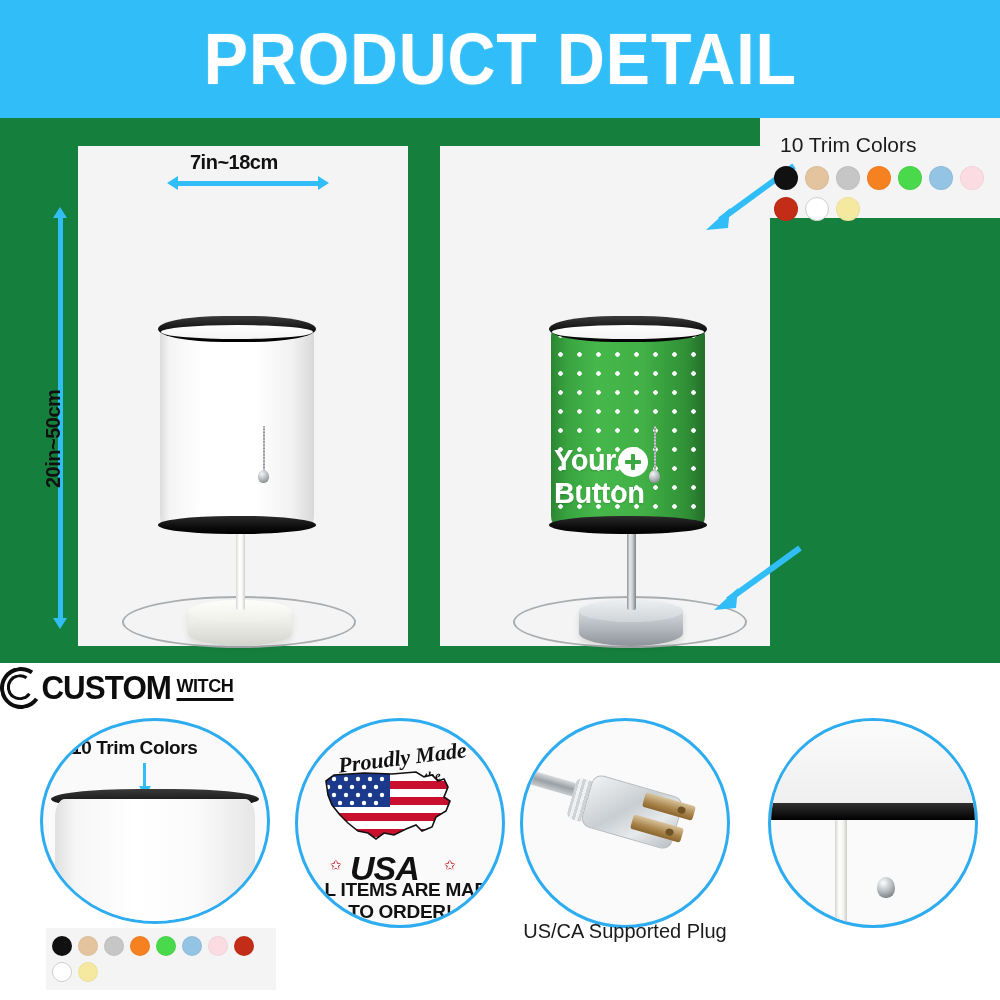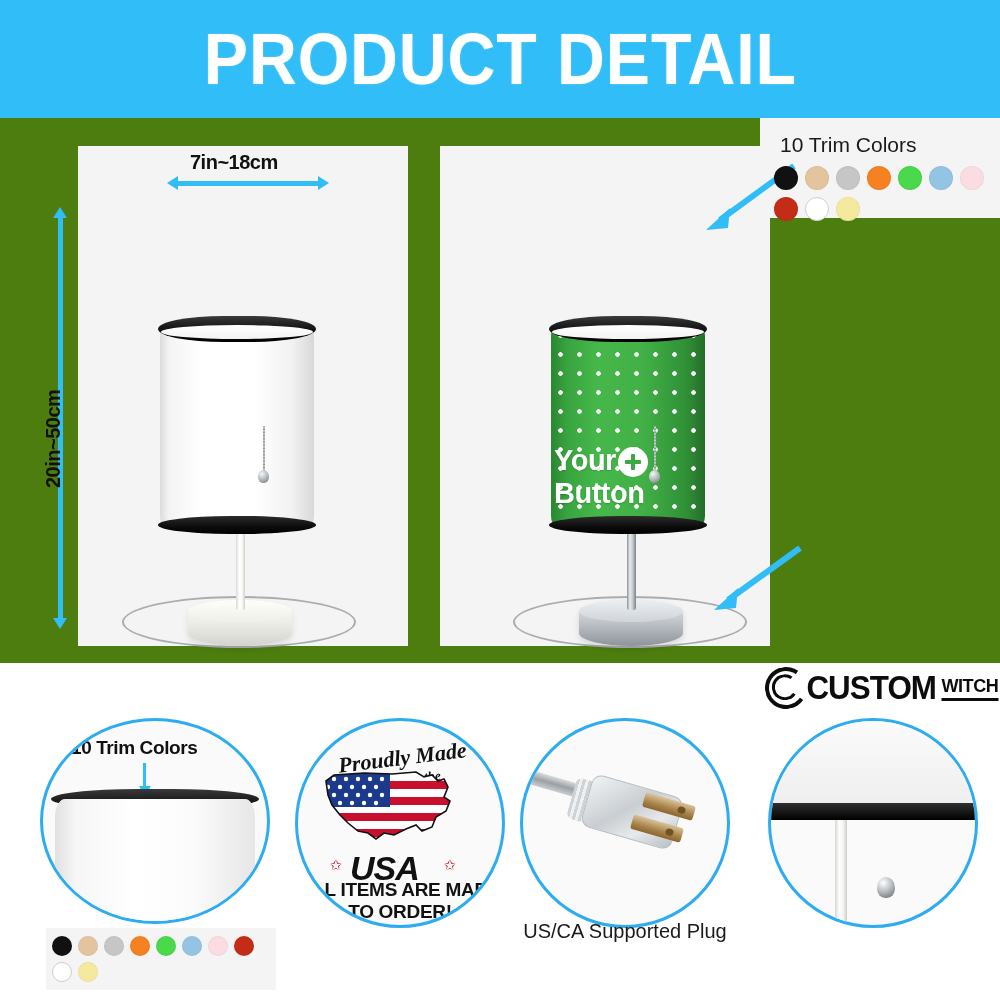--- a/index.html
+++ b/index.html
@@ -36,21 +36,21 @@
     font-family: "Liberation Sans", sans-serif;
     white-space: nowrap;
     text-shadow: 0 0 2px rgba(255,255,255,0.35);
   }
 
   
   .stage {
     position: absolute;
     left: 0; top: 118px;
     width: 1000px; height: 545px;
-    background: #4d7c0f;
+    background: #15803d;
   }
   .bgpatch {
     position: absolute;
     background: #f4f4f4;
   }
 
   
   .lamp { position: absolute; }
 
   .shade-wrap { position: absolute; }
@@ -246,21 +246,21 @@
   }
 
   
   .logo {
     position: absolute;
     left: 0; top: 663px;
     width: 1000px;
     height: 50px;
     display: flex;
     align-items: center;
-    justify-content: flex-end;
+    justify-content: flex-start;
   }
   .logo-inner { display: flex; align-items: center; }
   .logo-c {
     width: 34px; height: 34px;
     border: 4px solid #0d0d0d;
     border-radius: 50%;
     border-right-color: transparent;
     position: relative;
     margin-right: -4px;
     transform: rotate(-10deg);

